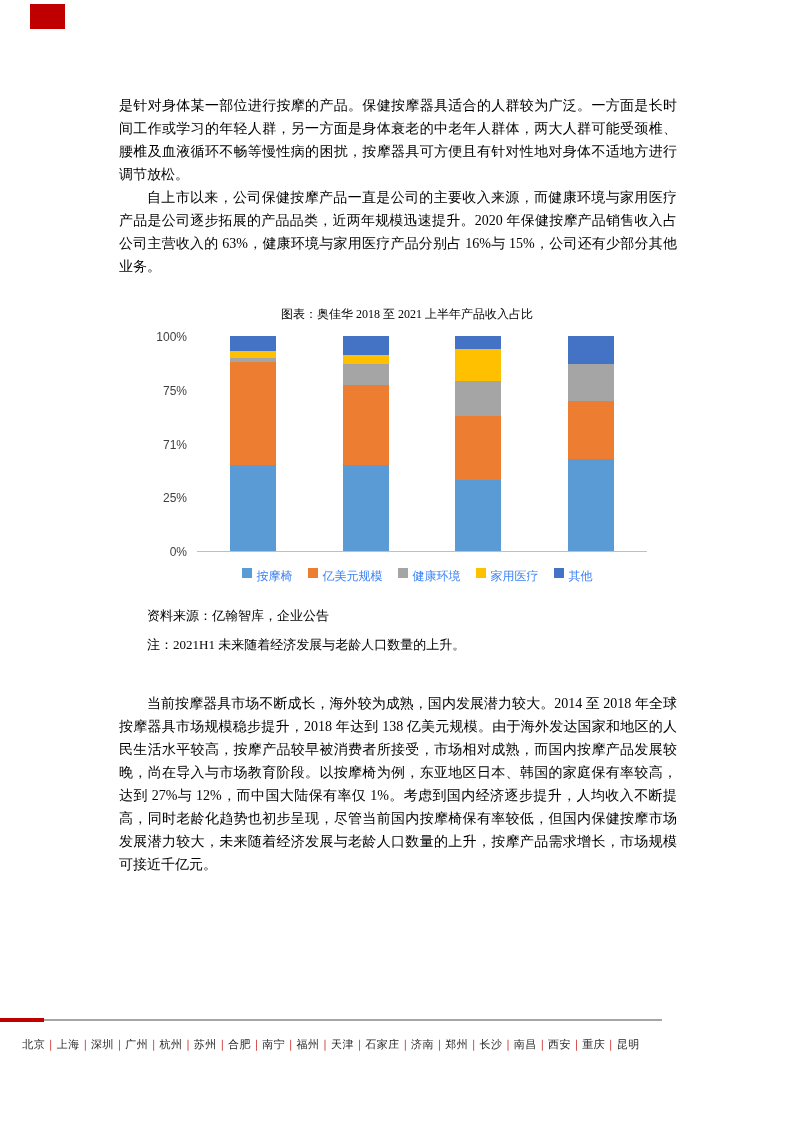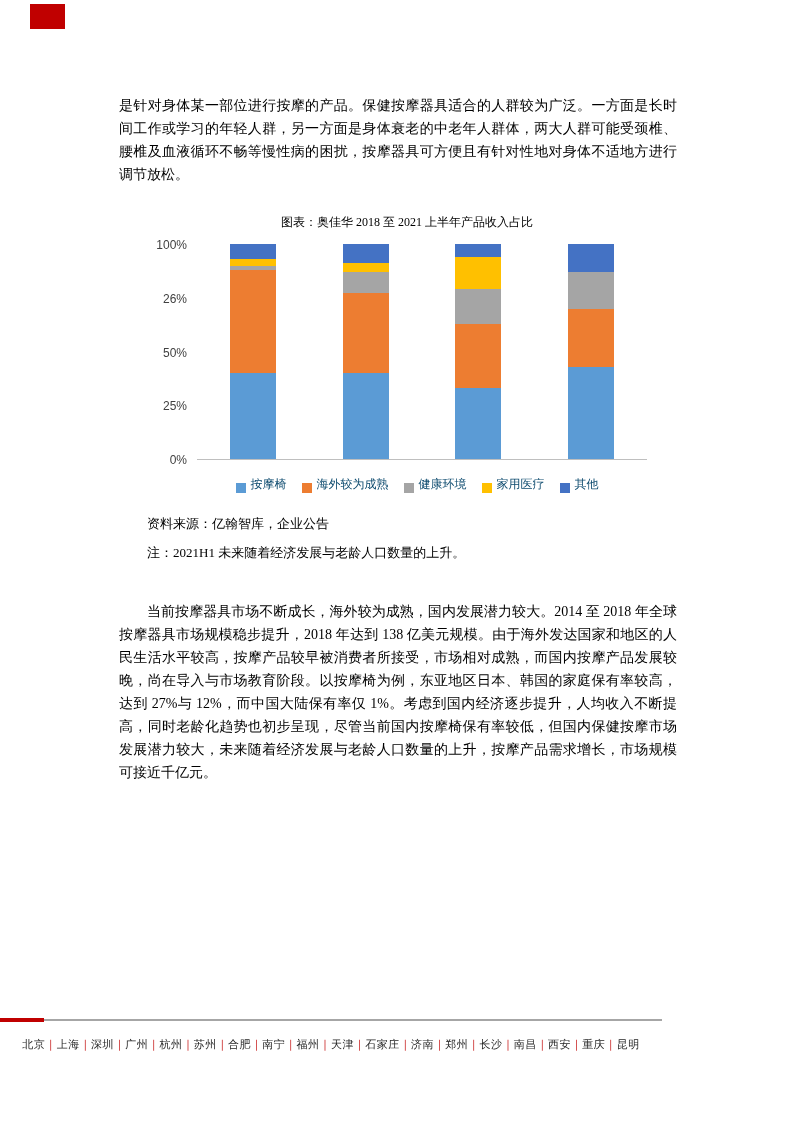--- a/index.html
+++ b/index.html
@@ -34,21 +34,21 @@
   .bar-slot { flex:1; display:flex; justify-content:center; align-items:flex-end; height:100%; }
   .bar { width:46px; display:flex; flex-direction:column-reverse; }
   .seg { width:100%; }
   .x-labels { display:flex; margin-left:50px; width:450px;
     font-family:"Liberation Sans","DejaVu Sans",sans-serif; }
   .xlabel { flex:1; text-align:center; font-size:13px; color:#404040; padding-top:7px; }
   .legend {
     display:flex; justify-content:center; gap:15px; margin-top:16px; margin-left:20px;
     font-family:"Liberation Sans","DejaVu Sans",sans-serif;
   }
-  .legend-item { display:flex; align-items:flex-end; gap:5px; font-size:12px; color:#0c4a6e; }
+  .legend-item { display:flex; align-items:flex-start; gap:5px; font-size:12px; color:#3b82f6; }
   .legend-swatch { width:10px; height:10px; display:inline-block; flex:0 0 10px; }
   .note {
     font-size:13px; color:#000000; margin-left:28px; line-height:18px;
   }
   .note-source { margin-top:22px; }
   .note-foot { margin-top:11px; }
   .para-market { margin-top:38px; }
   .footer { position:absolute; left:0; top:1018px; width:662px; }
   .footer-divider { position:relative; height:4px; width:100%; }
   .divider-gray { position:absolute; left:0; right:0; top:1px; height:2px; background:#a6a6a6; }
@@ -63,29 +63,30 @@
 <body>
 
 <div class="page">
 
   <div class="corner-mark"></div>
 
   <div class="content">
 
     <p class="body-text">是针对身体某一部位进行按摩的产品。保健按摩器具适合的人群较为广泛。一方面是长时间工作或学习的年轻人群，另一方面是身体衰老的中老年人群体，两大人群可能受颈椎、腰椎及血液循环不畅等慢性病的困扰，按摩器具可方便且有针对性地对身体不适地方进行调节放松。</p>
 
+    <p class="body-text indent">自上市以来，公司保健按摩产品一直是公司的主要收入来源，而健康环境与家用医疗产品是公司逐步拓展的产品品类，近两年规模迅速提升。2020 年保健按摩产品销售收入占公司主营收入的 63%，健康环境与家用医疗产品分别占 16%与 15%，公司还有少部分其他业务。</p>
 
     <div class="chart-block">
       <div class="chart-title">图表：奥佳华 2018 至 2021 上半年产品收入占比</div>
       <div class="chart-area">
         <div class="y-axis" id="yAxis">
             <div class="ytick" style="bottom: -7px;">0%</div>
             <div class="ytick" style="bottom: 46.75px;">25%</div>
-            <div class="ytick" style="bottom: 100.5px;">50%</div>
-            <div class="ytick" style="bottom: 154.25px;">26%</div>
+            <div class="ytick" style="bottom: 100.5px;">71%</div>
+            <div class="ytick" style="bottom: 154.25px;">75%</div>
             <div class="ytick" style="bottom: 208px;">100%</div>
           </div>
         <div class="plot" id="plot">
             <div class="bar-slot">
               <div class="bar">
                 <div class="seg" style="height: 86px; background: rgb(91, 155, 213);"></div>
                 <div class="seg" style="height: 103.2px; background: rgb(237, 125, 49);"></div>
                 <div class="seg" style="height: 4.3px; background: rgb(165, 165, 165);"></div>
                 <div class="seg" style="height: 6.45px; background: rgb(255, 192, 0);"></div>
                 <div class="seg" style="height: 15.05px; background: rgb(68, 114, 196);"></div>
@@ -120,21 +121,21 @@
             </div>
           </div>
       </div>
       <div class="legend" id="legend">
           <span class="legend-item">
             <span class="legend-swatch" style="background: rgb(91, 155, 213);"></span>
             <span>按摩椅</span>
           </span>
           <span class="legend-item">
             <span class="legend-swatch" style="background: rgb(237, 125, 49);"></span>
-            <span>海外较为成熟</span>
+            <span>亿美元规模</span>
           </span>
           <span class="legend-item">
             <span class="legend-swatch" style="background: rgb(165, 165, 165);"></span>
             <span>健康环境</span>
           </span>
           <span class="legend-item">
             <span class="legend-swatch" style="background: rgb(255, 192, 0);"></span>
             <span>家用医疗</span>
           </span>
           <span class="legend-item">

